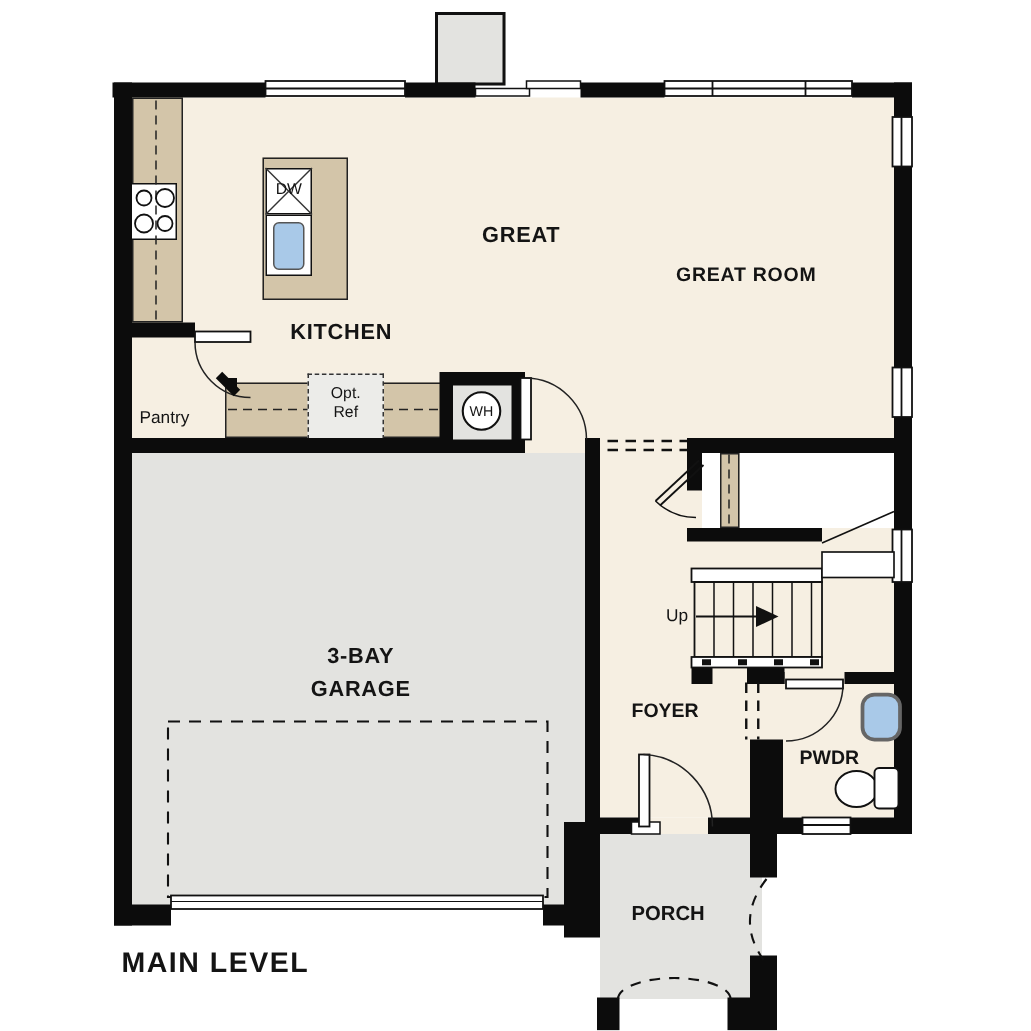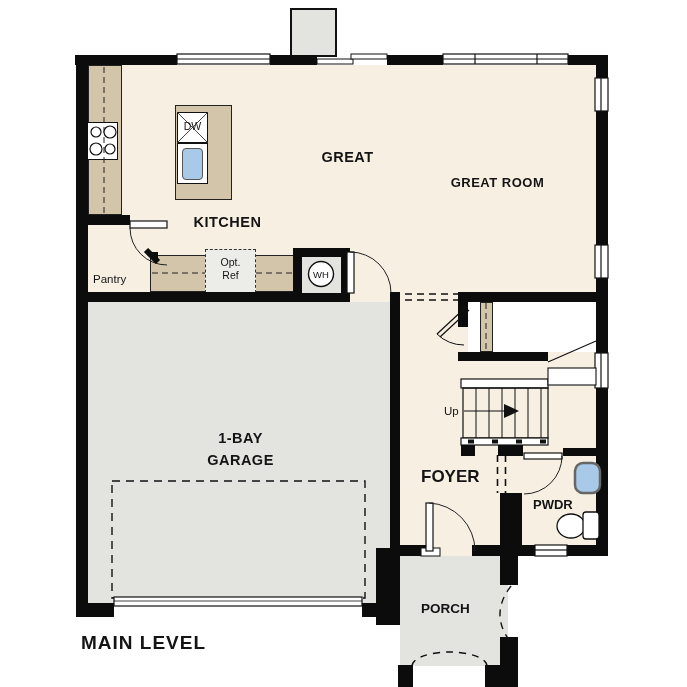--- a/index.html
+++ b/index.html
@@ -198,22 +198,22 @@
 
     <g stroke="#111" stroke-width="1.4" stroke-dasharray="7,6" fill="none">
       <path d="M412,666 A37.5,14 0 0,1 487,666"></path>
       <path d="M511,586 Q490,613 509,640"></path>
     </g>
   </svg>
 
   <div class="lbl center" style="left:305px;top:147px;width:85px;font-size:14.5px;letter-spacing:0.5px;">GREAT</div>
   <div class="lbl center" style="left:450px;top:153px;width:95px;font-size:13px;letter-spacing:0.5px;margin-top:20px;">GREAT ROOM</div>
   <div class="lbl center" style="left:180px;top:212px;width:95px;font-size:14.5px;letter-spacing:0.5px;">KITCHEN</div>
-  <div class="lbl center" style="left:193px;top:428px;width:95px;font-size:14.5px;letter-spacing:0.5px;">1-BAY GARAGE</div>
-  <div class="lbl" style="left:421px;top:464px;font-size:17px;">FOYER</div>
+  <div class="lbl center" style="left:193px;top:428px;width:95px;font-size:14.5px;letter-spacing:0.5px;">3-BAY GARAGE</div>
+  <div class="lbl" style="left:421px;top:464px;font-size:13px;">FOYER</div>
   <div class="lbl" style="left:533px;top:495px;font-size:13px;">PWDR</div>
   <div class="lbl" style="left:421px;top:599px;font-size:13.5px;">PORCH</div>
   <div class="lbl" style="left:81px;top:629px;font-size:19px;letter-spacing:1px;">MAIN LEVEL</div>
   <div class="lbl small" style="left:93px;top:271px;font-size:11.5px;">Pantry</div>
   <div class="lbl small" style="left:444px;top:403px;font-size:11.5px;">Up</div>
   <div class="lbl small center" style="left:177px;top:119px;width:31px;font-size:10.5px;">DW</div>
   <div class="lbl small center" style="left:308px;top:268px;width:26px;font-size:9.5px;">WH</div>
   <div class="lbl small center" style="left:205px;top:256px;width:51px;font-size:10.5px;line-height:1.25;">
     <span style="display:block;">Opt.</span>
     <span style="display:block;">Ref</span>

